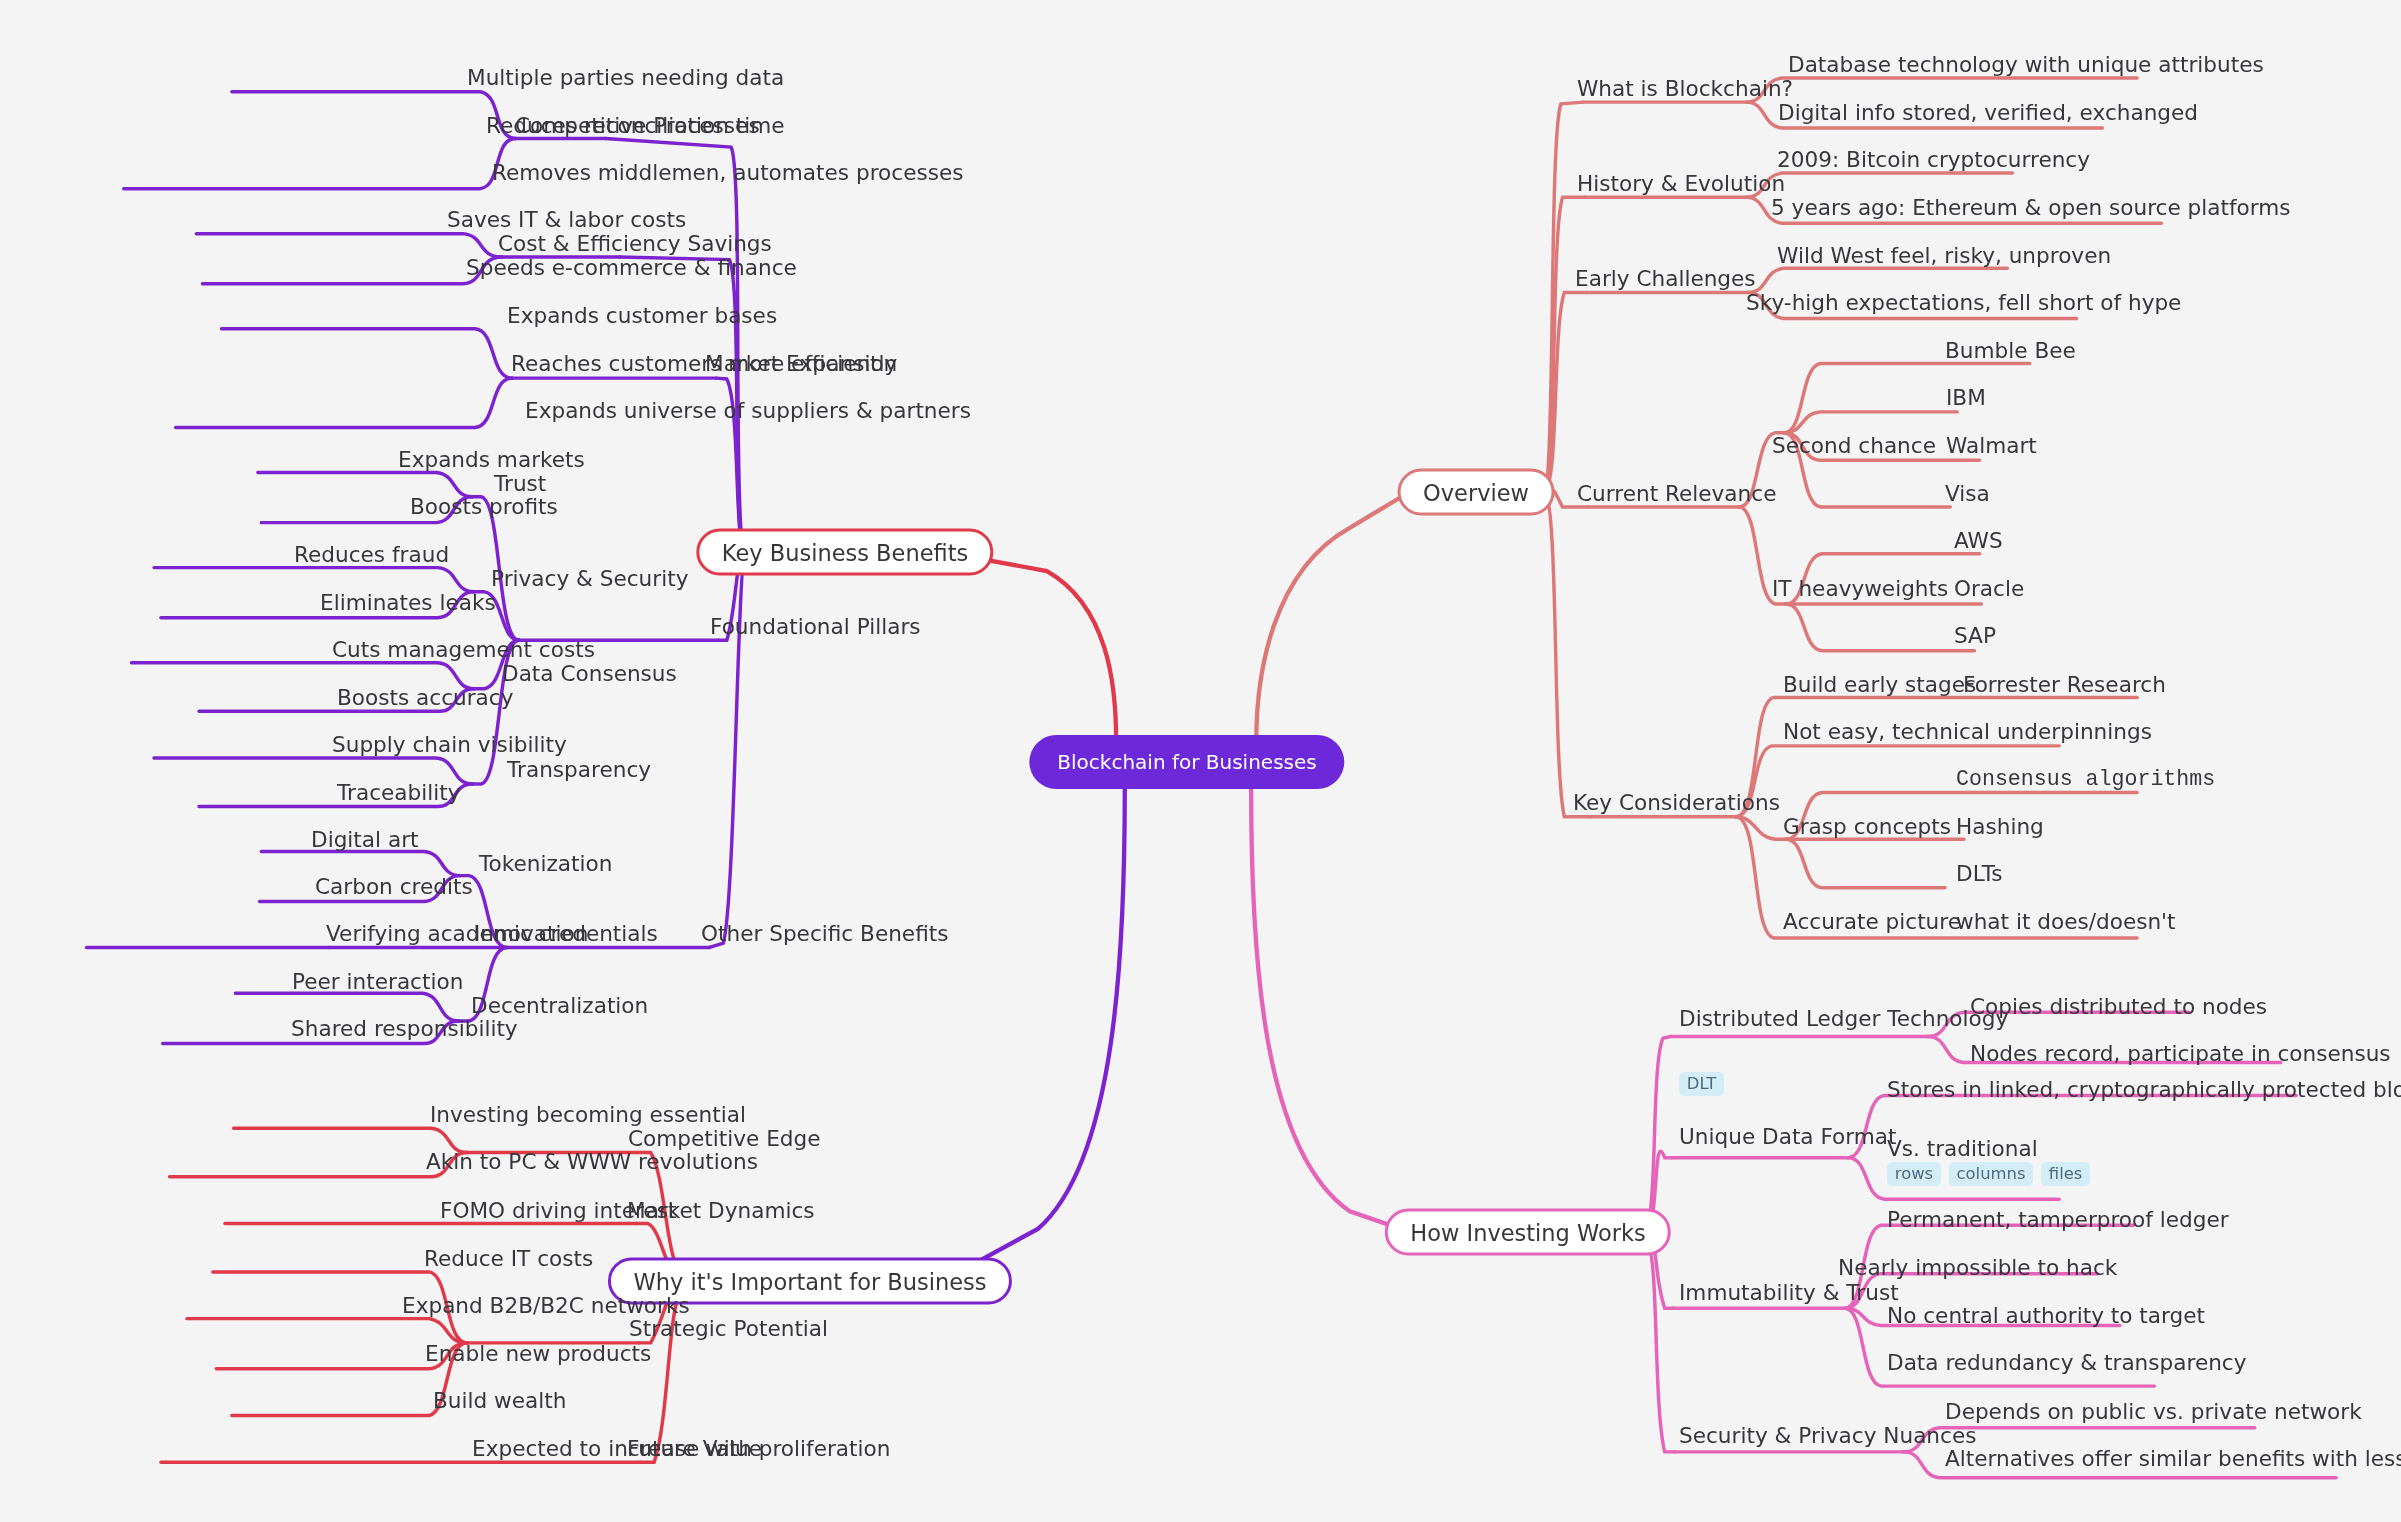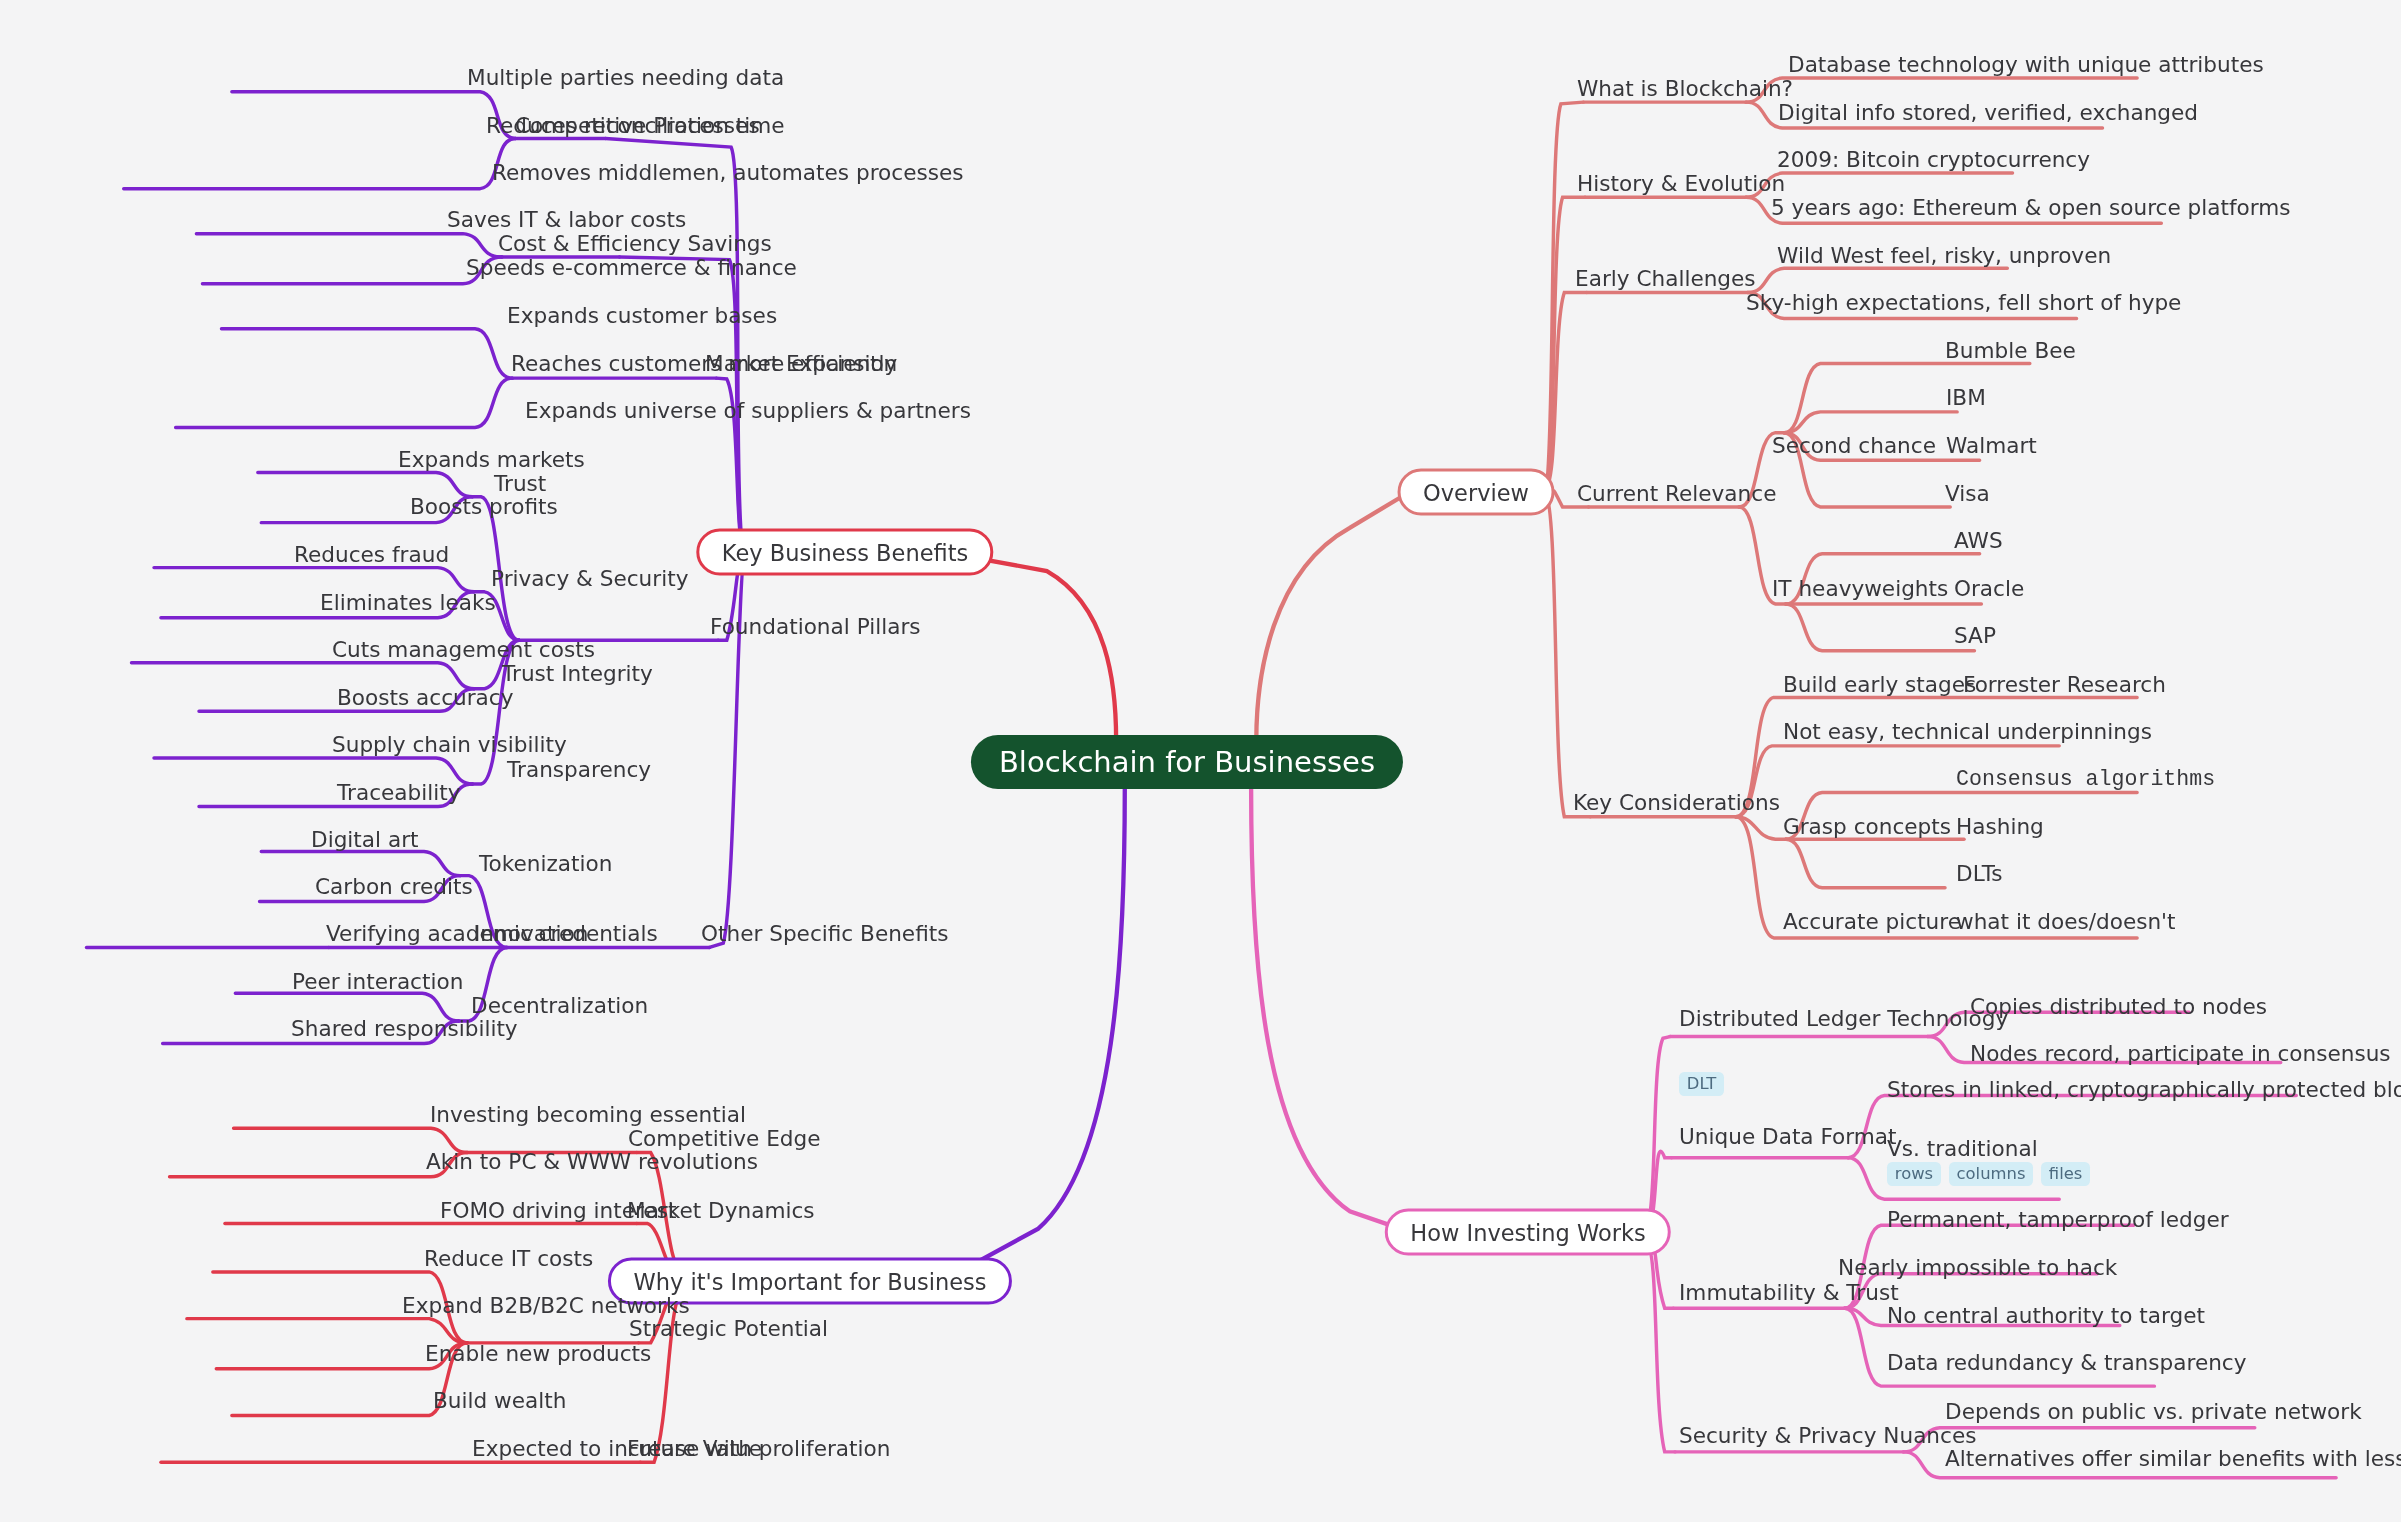--- a/index.html
+++ b/index.html
@@ -15,22 +15,22 @@
     transform:translateY(-100%);
   }
   .lbl.right{text-align:left;}
   .pill{
     position:absolute;display:flex;align-items:center;justify-content:center;
     background:#ffffff;border-radius:865px;white-space:nowrap;
     font-size:22.5px;color:#37373b;padding:0 22.5px;height:47px;
     transform:translate(-50%,-50%);box-sizing:border-box;
   }
   .pill.root{
-    background:#14532d;color:#ffffff;border:none;
-    font-size:29px;height:54px;padding:0 28px;border-radius:29px;
+    background:#6d28d9;color:#ffffff;border:none;
+    font-size:20px;height:54px;padding:0 28px;border-radius:29px;
   }
   .tagrow{
     position:absolute;display:flex;gap:7.8px;white-space:nowrap;
     transform:translateY(-100%);
   }
   .tag{
     background:#d3edf6;color:#4d6b80;font-size:16.4px;
     border-radius:5.2px;padding:2.6px 7.8px;line-height:1.15;
   }
 </style>
@@ -212,21 +212,21 @@
     <div class="lbl right" style="left: 507px; top: 327px;">Expands customer bases</div>
     <div class="lbl right" style="left: 511px; top: 375px;">Reaches customers more efficiently</div>
     <div class="lbl right" style="left: 525px; top: 422px;">Expands universe of suppliers &amp; partners</div>
     <div class="lbl right" style="left: 710px; top: 638px;">Foundational Pillars</div>
     <div class="lbl right" style="left: 494px; top: 495px;">Trust</div>
     <div class="lbl right" style="left: 398px; top: 471px;">Expands markets</div>
     <div class="lbl right" style="left: 410px; top: 518px;">Boosts profits</div>
     <div class="lbl right" style="left: 491px; top: 590px;">Privacy &amp; Security</div>
     <div class="lbl right" style="left: 294px; top: 566px;">Reduces fraud</div>
     <div class="lbl right" style="left: 320px; top: 614px;">Eliminates leaks</div>
-    <div class="lbl right" style="left: 502px; top: 685px;">Trust Integrity</div>
+    <div class="lbl right" style="left: 502px; top: 685px;">Data Consensus</div>
     <div class="lbl right" style="left: 332px; top: 661px;">Cuts management costs</div>
     <div class="lbl right" style="left: 337px; top: 709px;">Boosts accuracy</div>
     <div class="lbl right" style="left: 507px; top: 781px;">Transparency</div>
     <div class="lbl right" style="left: 332px; top: 756px;">Supply chain visibility</div>
     <div class="lbl right" style="left: 337px; top: 804px;">Traceability</div>
     <div class="lbl right" style="left: 701px; top: 945px;">Other Specific Benefits</div>
     <div class="lbl right" style="left: 479px; top: 875px;">Tokenization</div>
     <div class="lbl right" style="left: 311px; top: 851px;">Digital art</div>
     <div class="lbl right" style="left: 315px; top: 898px;">Carbon credits</div>
     <div class="lbl right" style="left: 474px; top: 945px;">Innovation</div>

